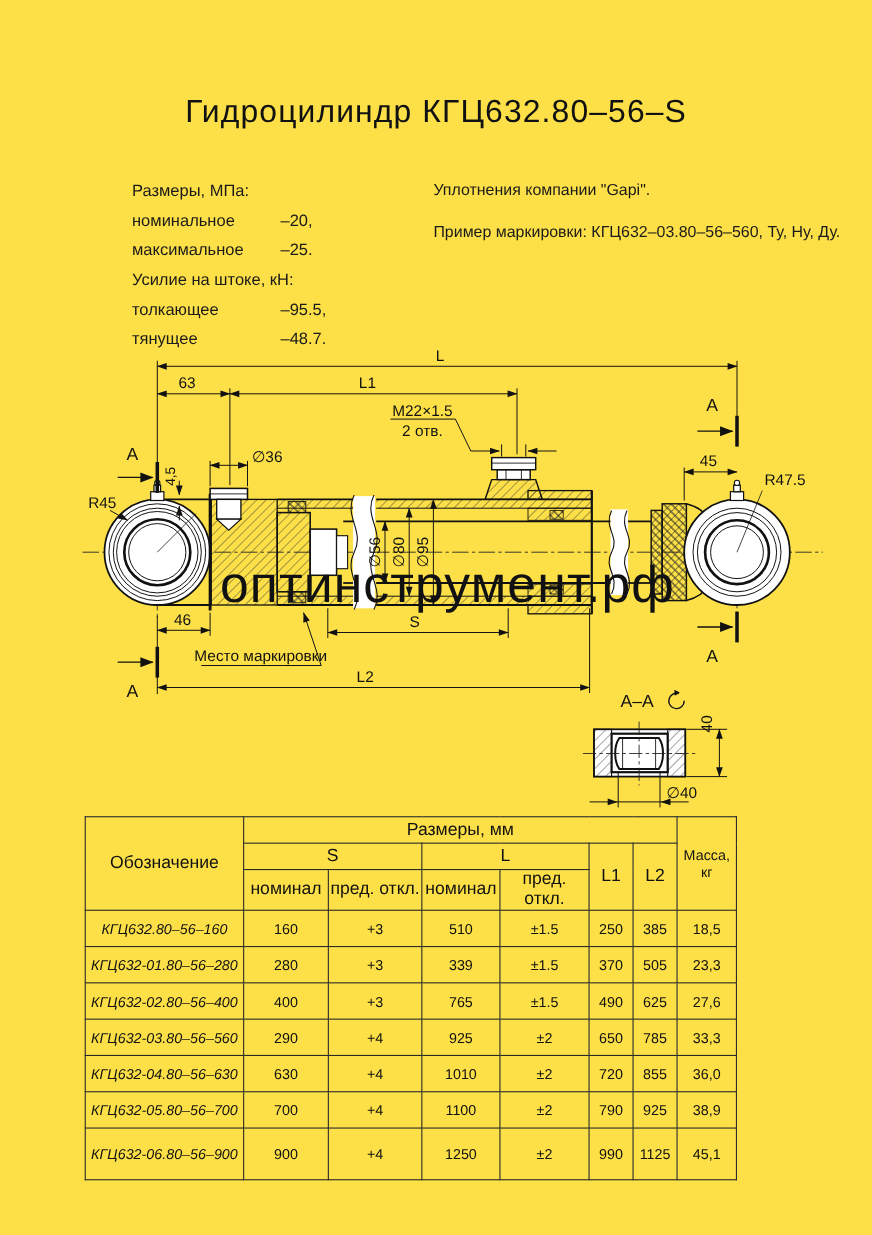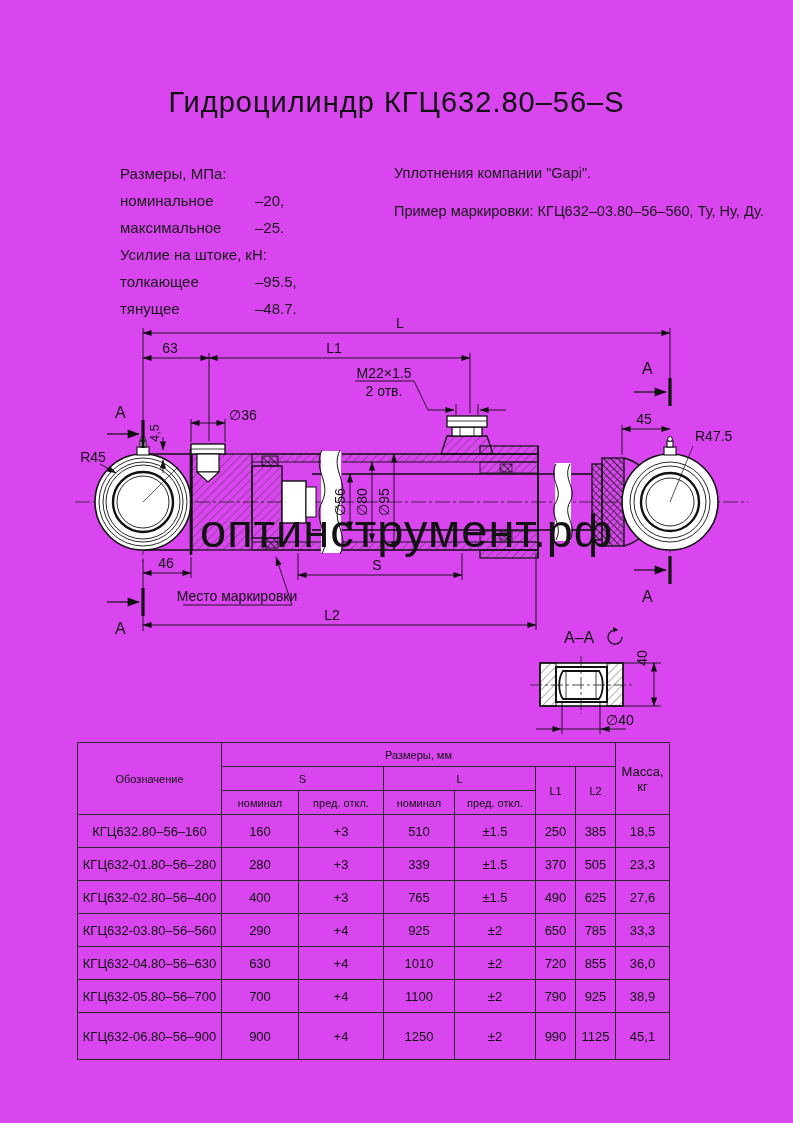--- a/index.html
+++ b/index.html
@@ -1,27 +1,27 @@
 <!DOCTYPE html>
 <html><head>
 <meta charset="utf-8">
 <style>
   html,body{margin:0;padding:0;background:#fff;}
-  #page{position:relative;width:793px;height:1123px;background:#d946ef;overflow:hidden;
+  #page{position:relative;width:793px;height:1123px;background:#fde047;overflow:hidden;
         font-family:"Liberation Sans",sans-serif;color:#1a1a1a;}
   #title{position:absolute;left:0;top:86px;width:793px;text-align:center;
          font-size:29px;letter-spacing:1px;color:#111;}
   .specrow{position:absolute;font-size:15px;white-space:nowrap;}
   .spec-val{position:absolute;left:135px;top:0;}
   #notes1,#notes2{position:absolute;left:394px;font-size:14.5px;white-space:nowrap;}
   table.spec{position:absolute;left:77px;top:742px;border-collapse:collapse;table-layout:fixed;}
   table.spec td,table.spec th{border:1px solid #2a2a2a;font-weight:normal;font-size:13px;
         text-align:center;padding:0;overflow:hidden;color:#111;}
-  table.spec th{font-size:11px;}
-  td.des{text-align:left;padding-left:9px;font-size:13px;}
+  table.spec th{font-size:16px;}
+  td.des{text-align:left;padding-left:9px;font-size:13px;font-style:italic;}
   #footer{position:absolute;left:175px;top:1046px;font-size:14.5px;}
   svg text{font-family:"Liberation Sans",sans-serif;fill:#111;}
 </style>
 </head>
 <body>
 
 <div id="page">
 
   <div id="title">Гидроцилиндр КГЦ632.80–56–S</div>
 

